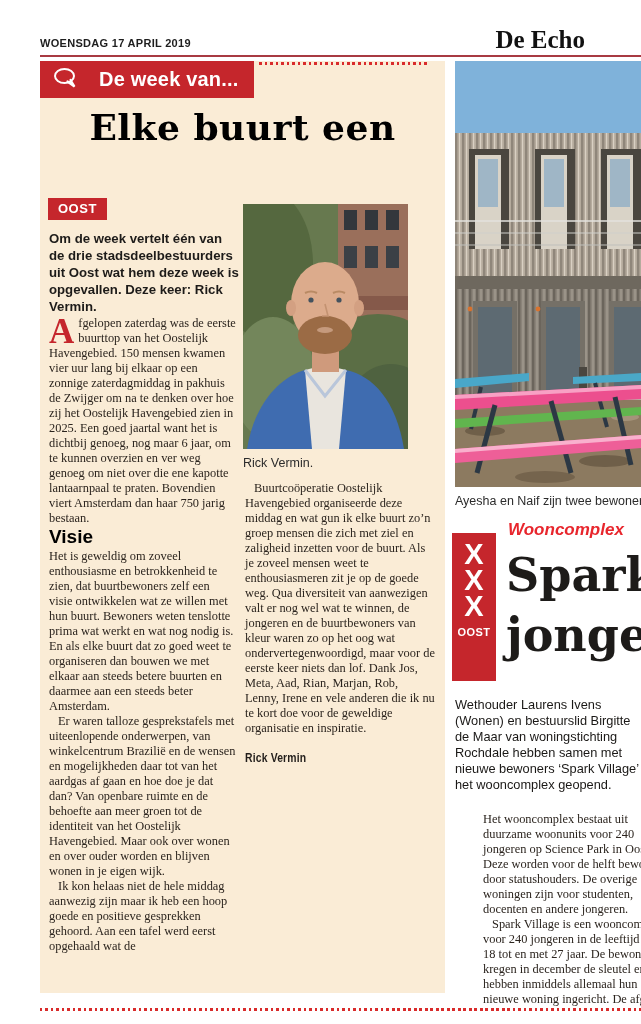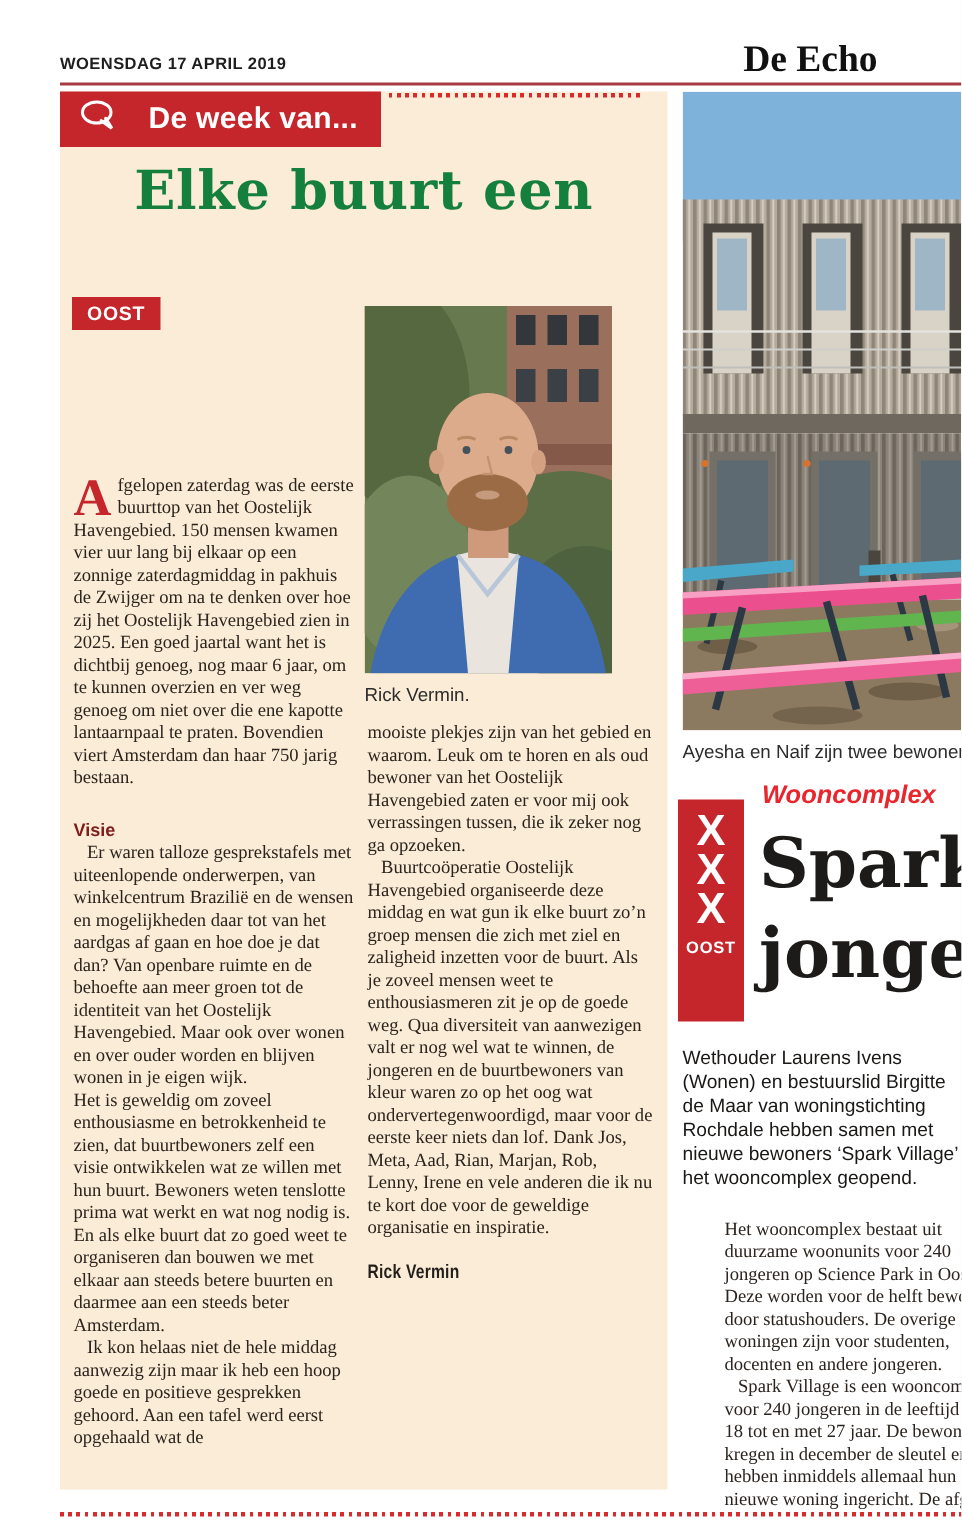--- a/index.html
+++ b/index.html
@@ -16,31 +16,31 @@
   .dotted{height:3px;background-image:repeating-linear-gradient(90deg,#d92b2b 0 2.5px,transparent 2.5px 5.5px);}
 
   
   .week-panel{left:40px;top:61px;width:405px;height:932px;background:#faecd6;}
   .banner{position:absolute;left:0;top:0;width:214px;height:37px;background:#c5262c;
           display:flex;align-items:center;gap:21px;padding-left:13px;box-sizing:border-box;}
   .banner-label{color:#fff;font-weight:700;font-size:20px;letter-spacing:.2px;}
   .top-dotted{position:absolute;left:219px;top:1px;width:170px;}
   .title{position:absolute;left:8px;top:46px;width:389px;text-align:center;
          font-family:"DejaVu Serif",serif;font-weight:700;font-size:36px;line-height:41px;
-         letter-spacing:.5px;color:#15803d;margin:0;}
+         letter-spacing:.5px;color:#000000;margin:0;}
   .tag{position:absolute;left:8px;top:137px;background:#c5262c;color:#fff;font-weight:700;
        font-size:13px;padding:3px 10px 4px;letter-spacing:.5px;}
   .intro{position:absolute;left:9px;top:169px;width:192px;font-weight:700;font-size:13.2px;
          line-height:17px;color:#1d1b19;}
   .portrait{position:absolute;left:203px;top:143px;width:165px;height:245px;margin:0;overflow:hidden;}
   .portrait-caption{position:absolute;left:203px;top:395px;font-size:12.5px;color:#2c2c2c;text-align:right;}
 
   .body{font-family:"Liberation Serif",serif;font-size:12.4px;line-height:15px;color:#2b241e;margin:0;}
   .indent{text-indent:9px;}
-  .subhead{font-weight:700;font-size:12px;color:#7f1d1d;margin:20px 0 1px;}
+  .subhead{font-weight:700;font-size:19px;color:#000000;margin:0 0 1px;}
   .dropcap{float:left;font-family:"Liberation Serif",serif;font-weight:700;font-size:35px;
            line-height:28px;color:#c5262c;padding:2px 4px 0 0;}
   .col1{position:absolute;left:9px;top:255px;width:187px;}
   .col2{position:absolute;left:205px;top:420px;width:190px;}
   .signature{margin-top:14px;font-weight:700;font-size:13px;transform:scaleX(.8);transform-origin:left center;letter-spacing:.2px;}
 
   
   .building{position:absolute;left:455px;top:61px;width:186px;height:426px;margin:0;overflow:hidden;}
   .spark-caption{position:absolute;left:455px;top:494px;width:190px;font-size:12.5px;color:#2c2c2c;
                  white-space:nowrap;overflow:hidden;}
@@ -76,20 +76,21 @@
         </svg>
       </span>
       <span class="banner-label">De week van...</span>
     </div>
     <div class="dotted top-dotted"></div>
 
     <h1 class="title"><span>Elke buurt een</span><br></h1>
 
     <div class="tag">OOST</div>
 
+    <div class="intro">Om de week vertelt één van de drie stadsdeelbestuurders uit Oost wat hem deze week is opgevallen. Deze keer: Rick Vermin.</div>
 
     <figure class="portrait">
       <svg width="165" height="245" viewBox="0 0 165 245">
         <rect width="165" height="245" fill="#67794f"></rect>
         <ellipse cx="22" cy="60" rx="48" ry="75" fill="#55683f"></ellipse>
         <ellipse cx="30" cy="175" rx="42" ry="62" fill="#73865b"></ellipse>
         <rect x="95" y="0" width="70" height="125" fill="#9a6f5b"></rect>
         <rect x="101" y="6" width="13" height="20" fill="#33373c"></rect>
         <rect x="122" y="6" width="13" height="20" fill="#33373c"></rect>
         <rect x="143" y="6" width="13" height="20" fill="#33373c"></rect>
@@ -113,27 +114,26 @@
         <path d="M62,89 Q68,86 74,89" fill="none" stroke="#b98a64" stroke-width="2"></path>
         <path d="M90,89 Q96,86 102,89" fill="none" stroke="#b98a64" stroke-width="2"></path>
         <path d="M82,100 L85,112 L79,112" fill="none" stroke="#c39271" stroke-width="1.6"></path>
       </svg>
     </figure>
     <div class="portrait-caption">Rick Vermin.</div>
 
     <div class="col1">
       <p class="body"><span class="dropcap">A</span><span>fgelopen zaterdag was de eerste buurttop van het Oostelijk Havengebied. 150 mensen kwamen vier uur lang bij elkaar op een zonnige zaterdagmiddag in pakhuis de Zwijger om na te denken over hoe zij het Oostelijk Havengebied zien in 2025. Een goed jaartal want het is dichtbij genoeg, nog maar 6 jaar, om te kunnen overzien en ver weg genoeg om niet over die ene kapotte lantaarnpaal te praten. Bovendien viert Amsterdam dan haar 750 jarig bestaan.</span></p>
       <h3 class="subhead">Visie</h3>
+      <p class="body">Het is geweldig om zoveel enthousiasme en betrokkenheid te zien, dat buurtbewoners zelf een visie ontwikkelen wat ze willen met hun buurt. Bewoners weten tenslotte prima wat werkt en wat nog nodig is. En als elke buurt dat zo goed weet te organiseren dan bouwen we met elkaar aan steeds betere buurten en daarmee aan een steeds beter Amsterdam.</p>
       <p class="body indent">Er waren talloze gesprekstafels met uiteenlopende onderwerpen, van winkelcentrum Brazilië en de wensen en mogelijkheden daar tot van het aardgas af gaan en hoe doe je dat dan? Van openbare ruimte en de behoefte aan meer groen tot de identiteit van het Oostelijk Havengebied. Maar ook over wonen en over ouder worden en blijven wonen in je eigen wijk.</p>
-      <p class="body">Het is geweldig om zoveel enthousiasme en betrokkenheid te zien, dat buurtbewoners zelf een visie ontwikkelen wat ze willen met hun buurt. Bewoners weten tenslotte prima wat werkt en wat nog nodig is. En als elke buurt dat zo goed weet te organiseren dan bouwen we met elkaar aan steeds betere buurten en daarmee aan een steeds beter Amsterdam.</p>
       <p class="body indent">Ik kon helaas niet de hele middag aanwezig zijn maar ik heb een hoop goede en positieve gesprekken gehoord. Aan een tafel werd eerst opgehaald wat de</p>
     </div>
 
     <div class="col2">
-      <p class="body">mooiste plekjes zijn van het gebied en waarom. Leuk om te horen en als oud bewoner van het Oostelijk Havengebied zaten er voor mij ook verrassingen tussen, die ik zeker nog ga opzoeken.</p>
       <p class="body indent">Buurtcoöperatie Oostelijk Havengebied organiseerde deze middag en wat gun ik elke buurt zo’n groep mensen die zich met ziel en zaligheid inzetten voor de buurt. Als je zoveel mensen weet te enthousiasmeren zit je op de goede weg. Qua diversiteit van aanwezigen valt er nog wel wat te winnen, de jongeren en de buurtbewoners van kleur waren zo op het oog wat ondervertegenwoordigd, maar voor de eerste keer niets dan lof. Dank Jos, Meta, Aad, Rian, Marjan, Rob, Lenny, Irene en vele anderen die ik nu te kort doe voor de geweldige organisatie en inspiratie.</p>
       <div class="signature">Rick Vermin</div>
     </div>
   </section>
 
   <figure class="abs building">
     <svg width="186" height="426" viewBox="0 0 186 426">
       <defs>
         <pattern id="corr1" width="7" height="10" patternUnits="userSpaceOnUse">
           <rect width="7" height="10" fill="#b5ab9d"></rect>

